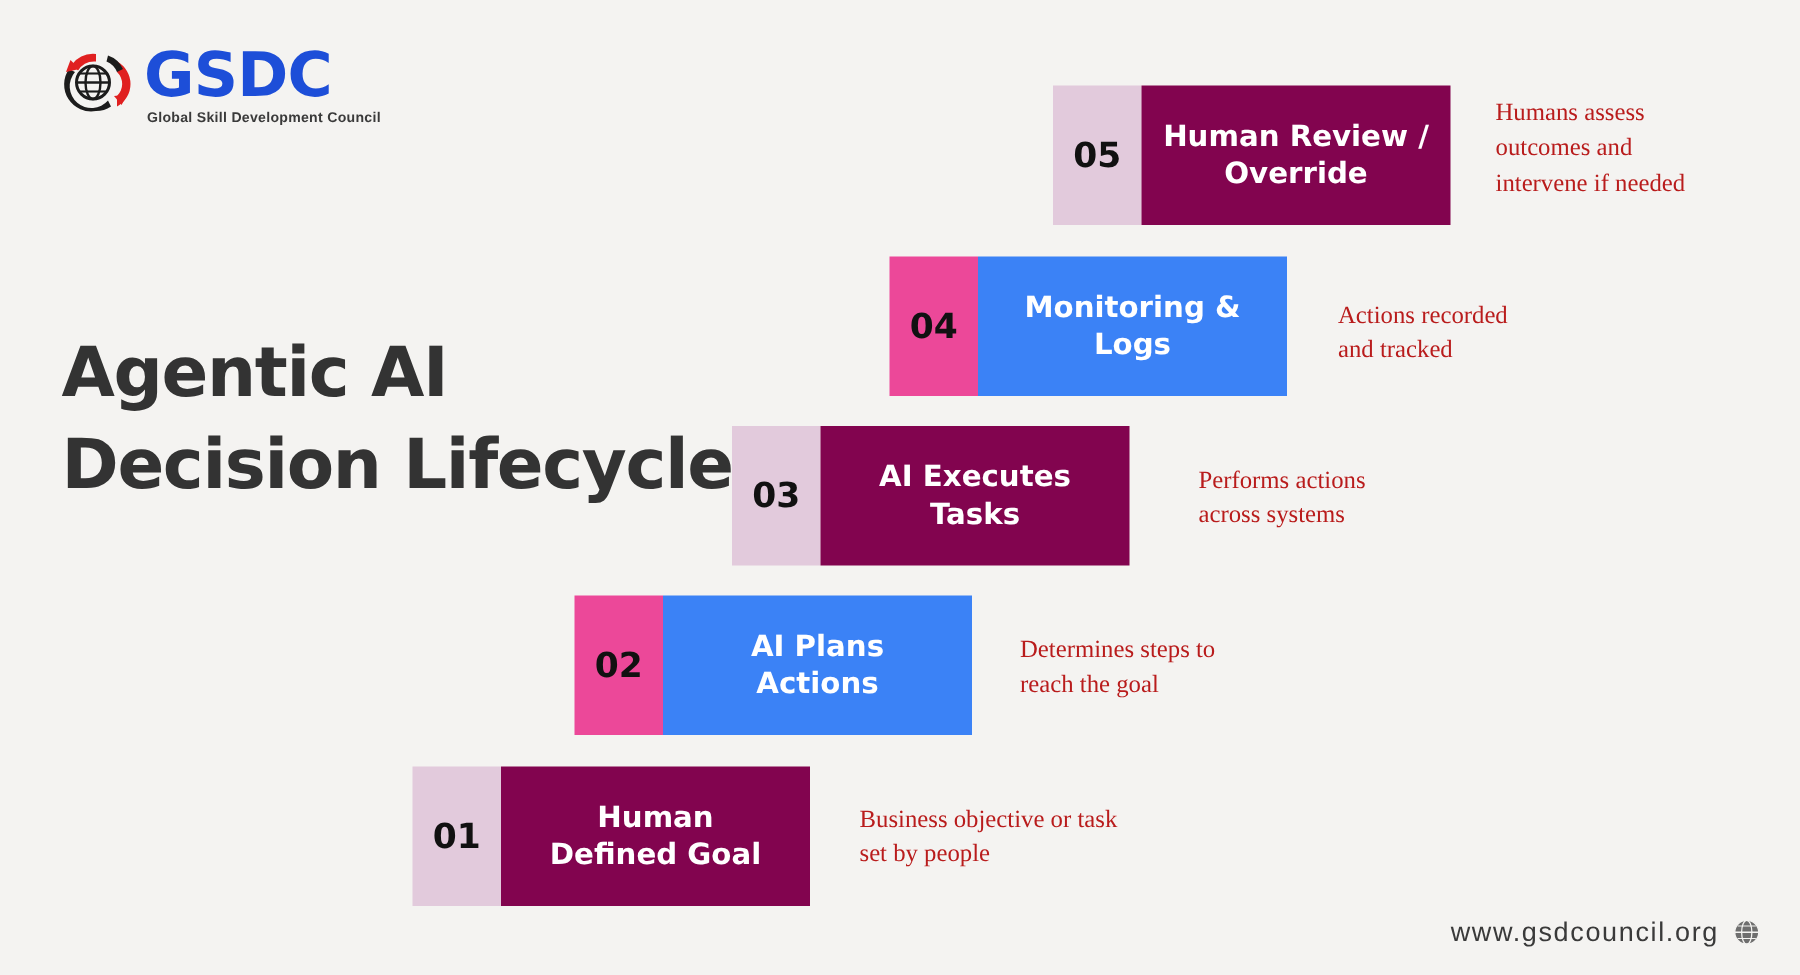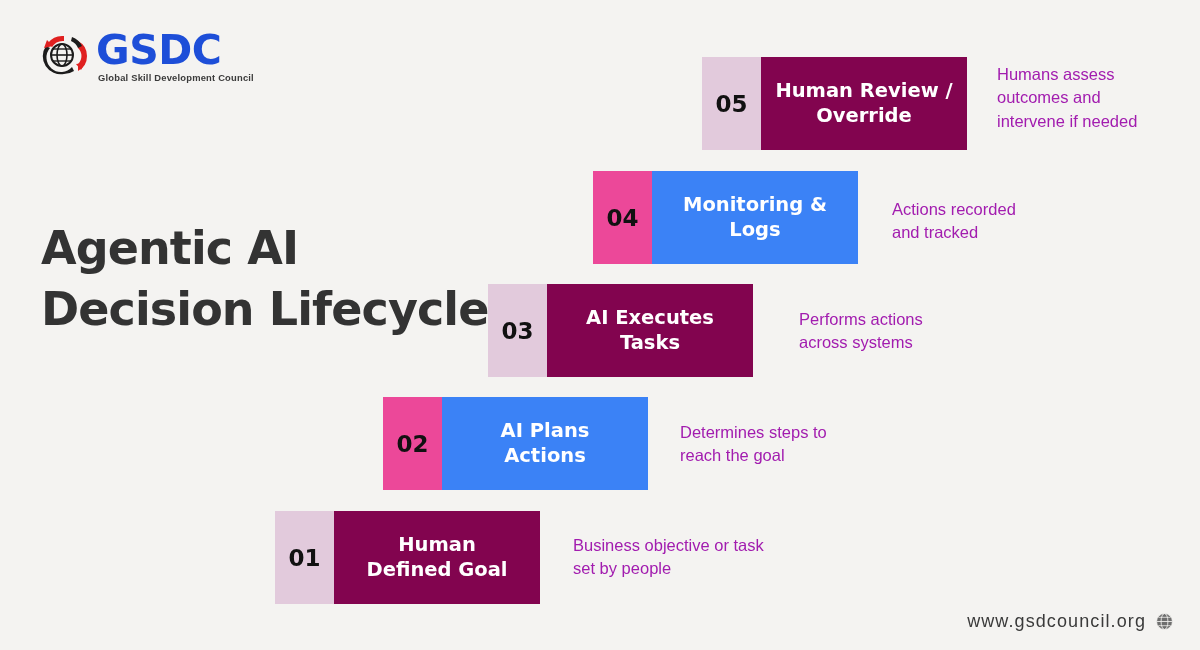--- a/index.html
+++ b/index.html
@@ -101,24 +101,24 @@
     font-weight: bold;
     line-height: 1.28;
     padding: 0 8px;
     box-sizing: border-box;
     font-family: "DejaVu Sans", sans-serif;
     white-space: pre-line;
   }
   .step-desc {
     position: absolute;
     font-size: 16.5px;
-    color: #a21caf;
+    color: #b91c1c;
     line-height: 1.42;
     white-space: pre-line;
-    font-family: Liberation Sans, sans-serif;
+    font-family: Liberation Serif, serif;
   }
 
   
   .theme-magenta .step-num { background: #e2cadc; }
   .theme-magenta .step-body { background: #82044f; }
   .theme-dark .step-num { background: #ec4899; }
   .theme-dark .step-body { background: #3b82f6; }
 
   
   .footer {

